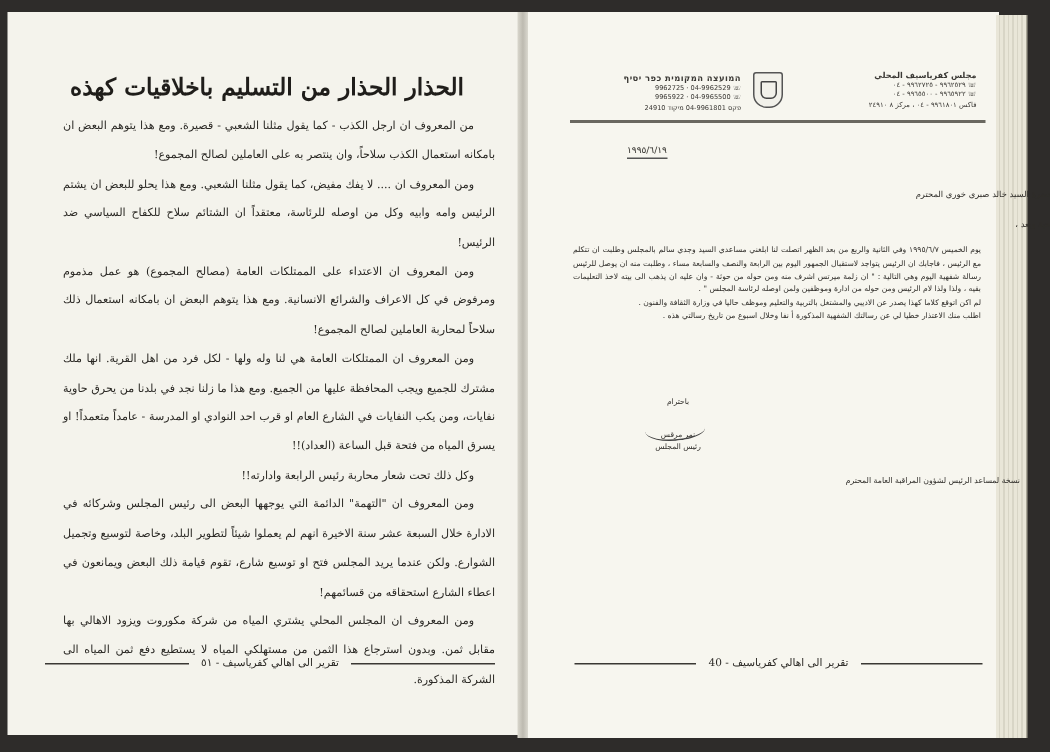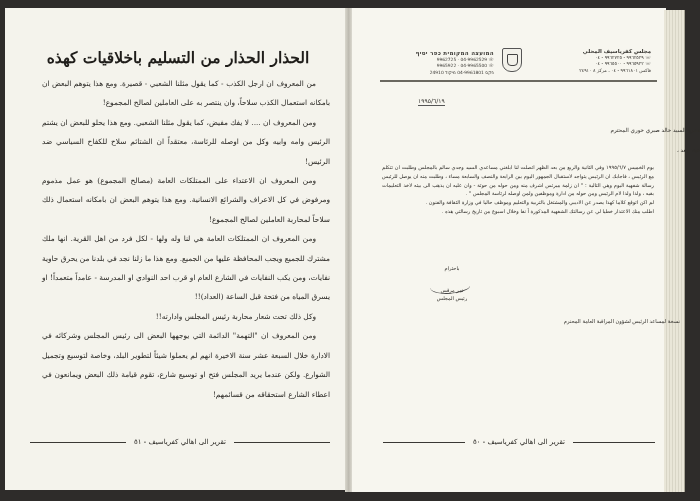--- a/index.html
+++ b/index.html
@@ -88,22 +88,23 @@
   <div class="gutter"></div>
   <div class="page page-right"></div>
   <div class="edge-stack"></div>
 
   <div class="title" dir="rtl">الحذار الحذار من التسليم باخلاقيات كهذه</div>
   <div class="body-text" dir="rtl">
     <p class="indent">من المعروف ان ارجل الكذب - كما يقول مثلنا الشعبي - قصيرة. ومع هذا يتوهم البعض ان بامكانه استعمال الكذب سلاحاً، وان ينتصر به على العاملين لصالح المجموع!</p>
     <p class="indent">ومن المعروف ان .... لا يفك مفيض، كما يقول مثلنا الشعبي. ومع هذا يحلو للبعض ان يشتم الرئيس وامه وابيه وكل من اوصله للرئاسة، معتقداً ان الشتائم سلاح للكفاح السياسي ضد الرئيس!</p>
     <p class="indent">ومن المعروف ان الاعتداء على الممتلكات العامة (مصالح المجموع) هو عمل مذموم ومرفوض في كل الاعراف والشرائع الانسانية. ومع هذا يتوهم البعض ان بامكانه استعمال ذلك سلاحاً لمحاربة العاملين لصالح المجموع!</p>
     <p class="indent">ومن المعروف ان الممتلكات العامة هي لنا وله ولها - لكل فرد من اهل القرية. انها ملك مشترك للجميع ويجب المحافظة عليها من الجميع. ومع هذا ما زلنا نجد في بلدنا من يحرق حاوية نفايات، ومن يكب النفايات في الشارع العام او قرب احد النوادي او المدرسة - عامداً متعمداً! او يسرق المياه من فتحة قبل الساعة (العداد)!!</p>
-    <p class="indent">وكل ذلك تحت شعار محاربة رئيس المجلس وادارته!!</p>
+    <p class="indent">وكل ذلك تحت شعار محاربة رئيس الرابعة وادارته!!</p>
     <p class="indent">ومن المعروف ان "التهمة" الدائمة التي يوجهها البعض الى رئيس المجلس وشركائه في الادارة خلال السبعة عشر سنة الاخيرة انهم لم يعملوا شيئاً لتطوير البلد، وخاصة لتوسيع وتجميل الشوارع. ولكن عندما يريد المجلس فتح او توسيع شارع، تقوم قيامة ذلك البعض ويمانعون في اعطاء الشارع استحقاقه من قسائمهم!</p>
+    <p class="indent">ومن المعروف ان المجلس المحلي يشتري المياه من شركة مكوروت ويزود الاهالي بها مقابل ثمن. وبدون استرجاع هذا الثمن من مستهلكي المياه لا يستطيع دفع ثمن المياه الى الشركة المذكورة.</p>
   </div>
   <div class="footer footer-left">
     <span class="rule"></span>
     <span>تقرير الى اهالي كفرياسيف - ٥١</span>
     <span class="rule"></span>
   </div>
 
   <div class="letterhead">
     <div class="lh-ar">
       <div class="org">مجلس كفرياسيف المحلي</div>
@@ -138,16 +139,16 @@
     <div style="height:14px"></div>
     <div>نمر مرقس</div>
     <div>رئيس المجلس</div>
   </div>
   <div class="signature"></div>
 
   <div class="cc">نسخة لمساعد الرئيس لشؤون المراقبة العامة المحترم</div>
 
   <div class="footer footer-right">
     <span class="rule"></span>
-    <span>تقرير الى اهالي كفرياسيف - ٥٠</span>
+    <span>تقرير الى اهالي كفرياسيف - 40</span>
     <span class="rule"></span>
   </div>
 </div>
 
 </body></html>

